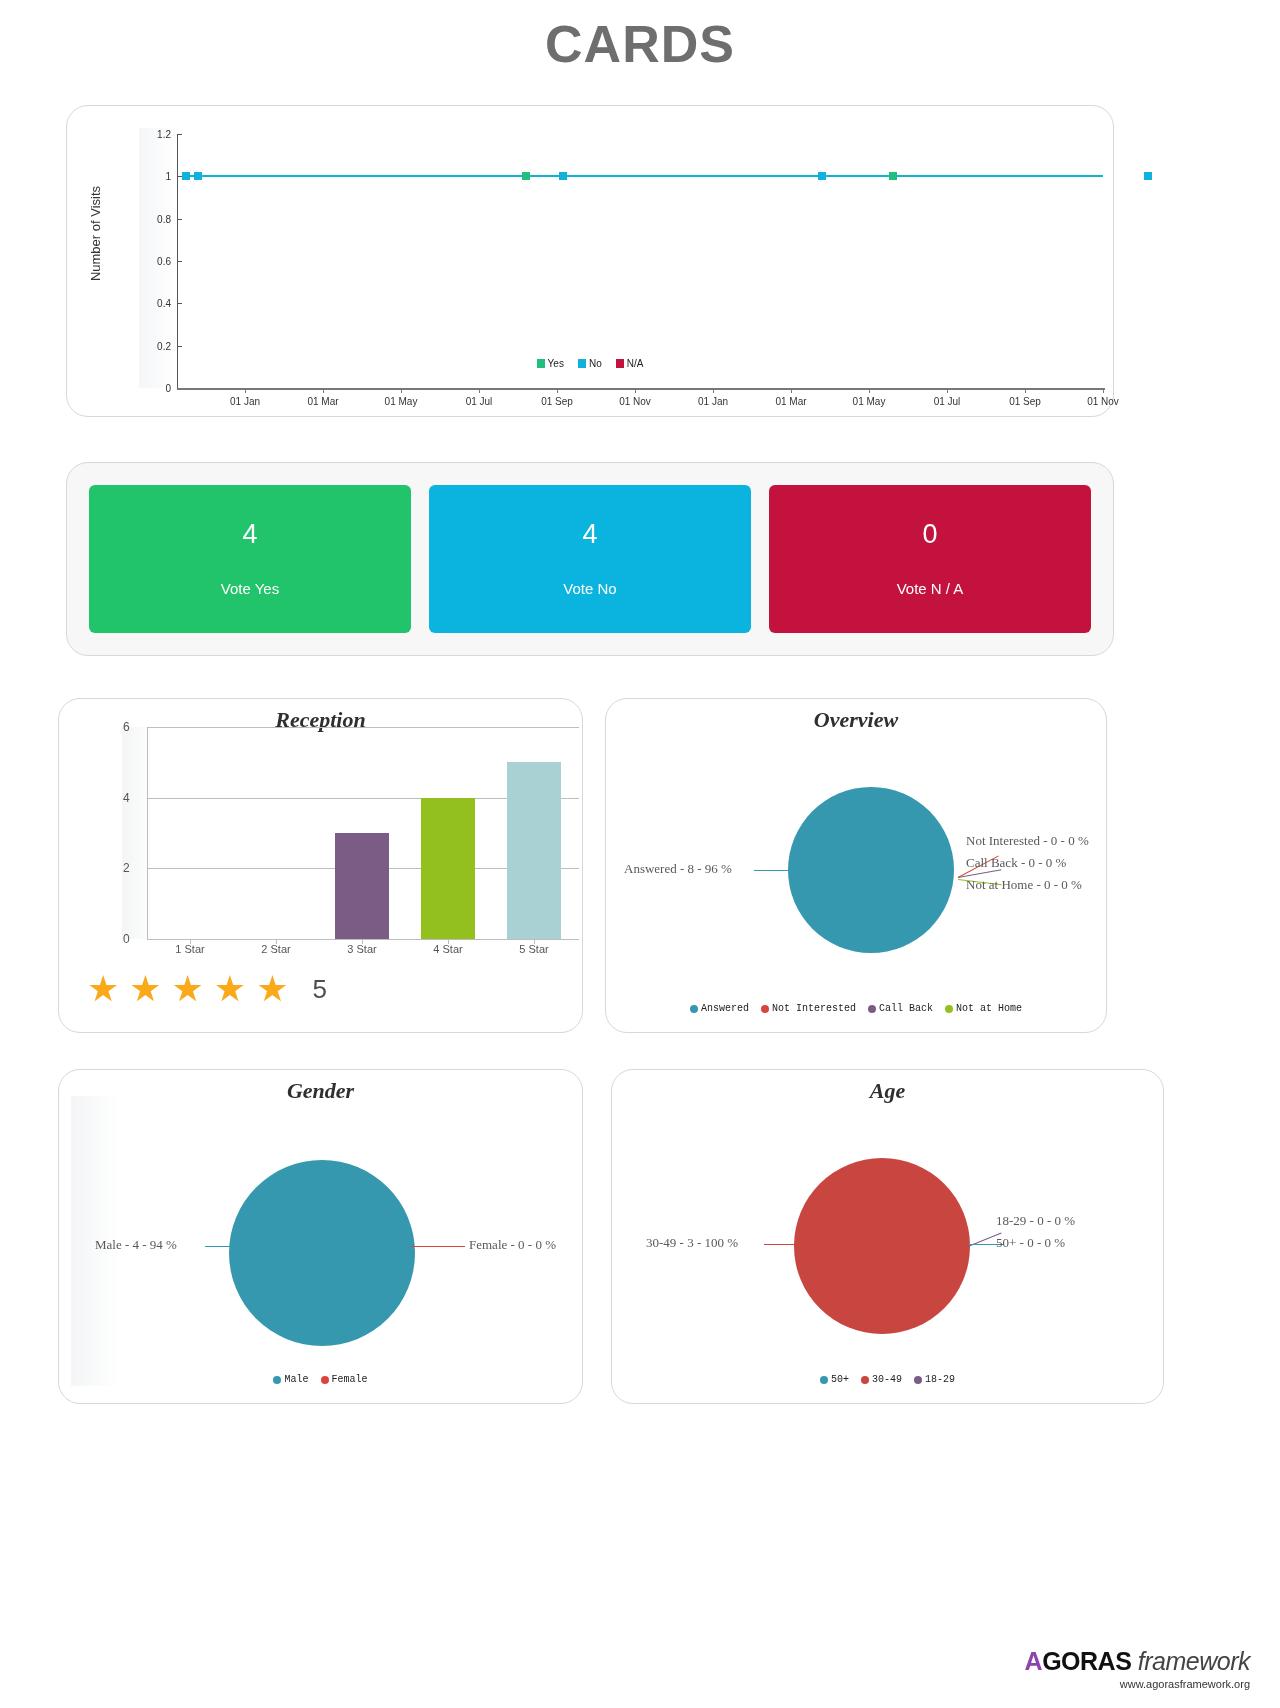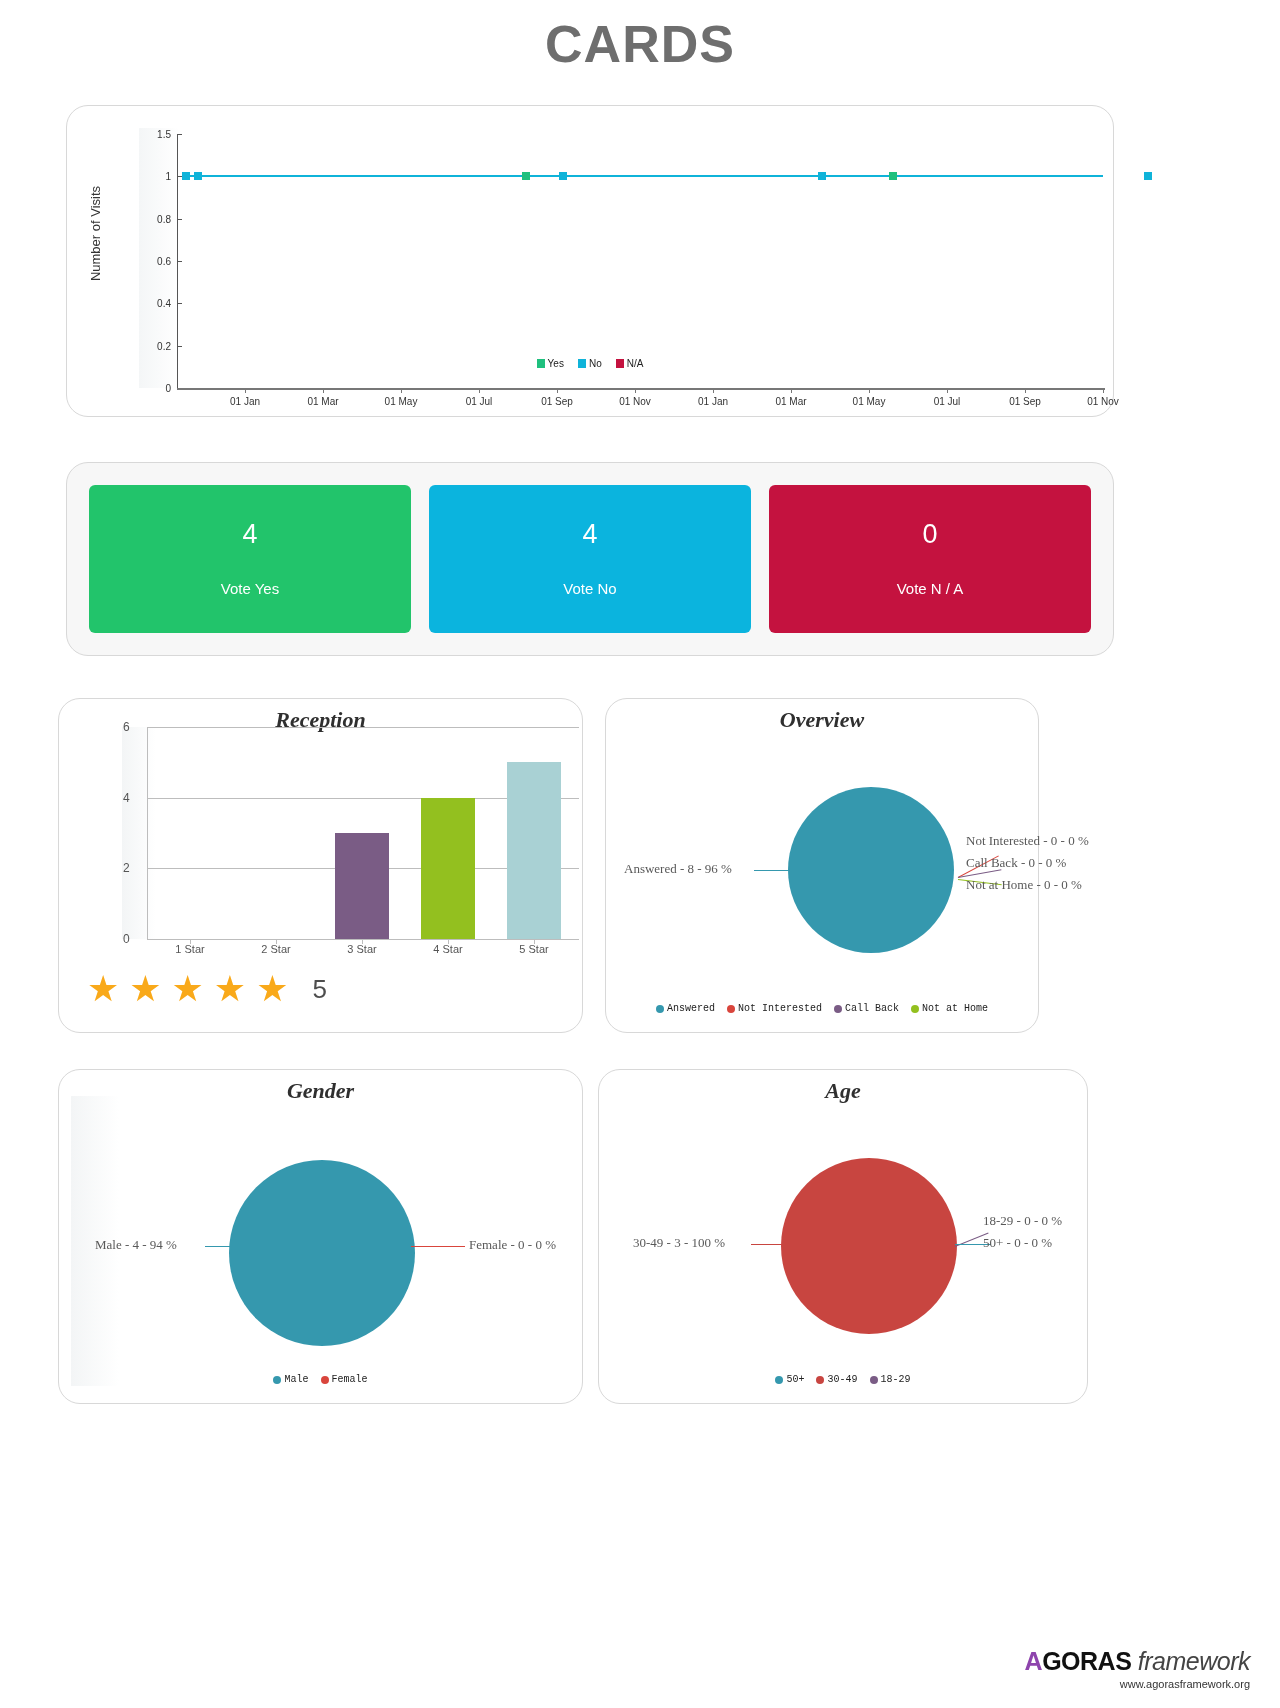--- a/index.html
+++ b/index.html
@@ -133,23 +133,23 @@
   }
   .bar-tick { position: absolute; top: 212px; width: 1px; height: 5px; background: #bdbdbd; }
   .stars-row {
     position: absolute; left: 28px; top: 272px;
     display: flex; align-items: center; gap: 10px;
   }
   .star { font-size: 36px; color: #f9a91a; line-height: 1; }
   .star-value { font-size: 26px; color: #4d4d4d; margin-left: 14px; }
 
   
-  #overview-card { left: 605px; top: 698px; width: 434px; height: 335px; }
+  #overview-card { left: 605px; top: 698px; width: 502px; height: 335px; }
   #gender-card   { left: 58px;  top: 1069px; width: 525px; height: 335px; }
-  #age-card      { left: 598px; top: 1069px; width: 490px; height: 335px; }
+  #age-card      { left: 611px; top: 1069px; width: 553px; height: 335px; }
 
   .pie-bg-strip {
     position: absolute; left: 12px; top: 26px; width: 48px; height: 290px;
     background: linear-gradient(to right, #f3f5f6, #ffffff);
   }
   .pie-wrap { position: absolute; left: 0; top: 0; width: 100%; height: 100%; }
   .pie {
     position: absolute; border-radius: 50%;
   }
   .pie-label {
@@ -191,21 +191,21 @@
     <div class="lc-inner">
       <div class="lc-plot-bg"></div>
 
       <div style="position:absolute;left:110px;top:28px;width:0;height:254px;">
         <div class="lc-ytick" style="top:254px">0</div>
         <div class="lc-ytick" style="top:211.7px">0.2</div>
         <div class="lc-ytick" style="top:169.3px">0.4</div>
         <div class="lc-ytick" style="top:127px">0.6</div>
         <div class="lc-ytick" style="top:84.7px">0.8</div>
         <div class="lc-ytick" style="top:42.3px">1</div>
-        <div class="lc-ytick" style="top:0px">1.5</div>
+        <div class="lc-ytick" style="top:0px">1.2</div>
       </div>
 
       <div class="lc-ytick-mark" style="top:28px"></div>
       <div class="lc-ytick-mark" style="top:70.3px"></div>
       <div class="lc-ytick-mark" style="top:112.7px"></div>
       <div class="lc-ytick-mark" style="top:155px"></div>
       <div class="lc-ytick-mark" style="top:197.3px"></div>
       <div class="lc-ytick-mark" style="top:239.7px"></div>
 
       <div class="lc-yaxis"></div>

